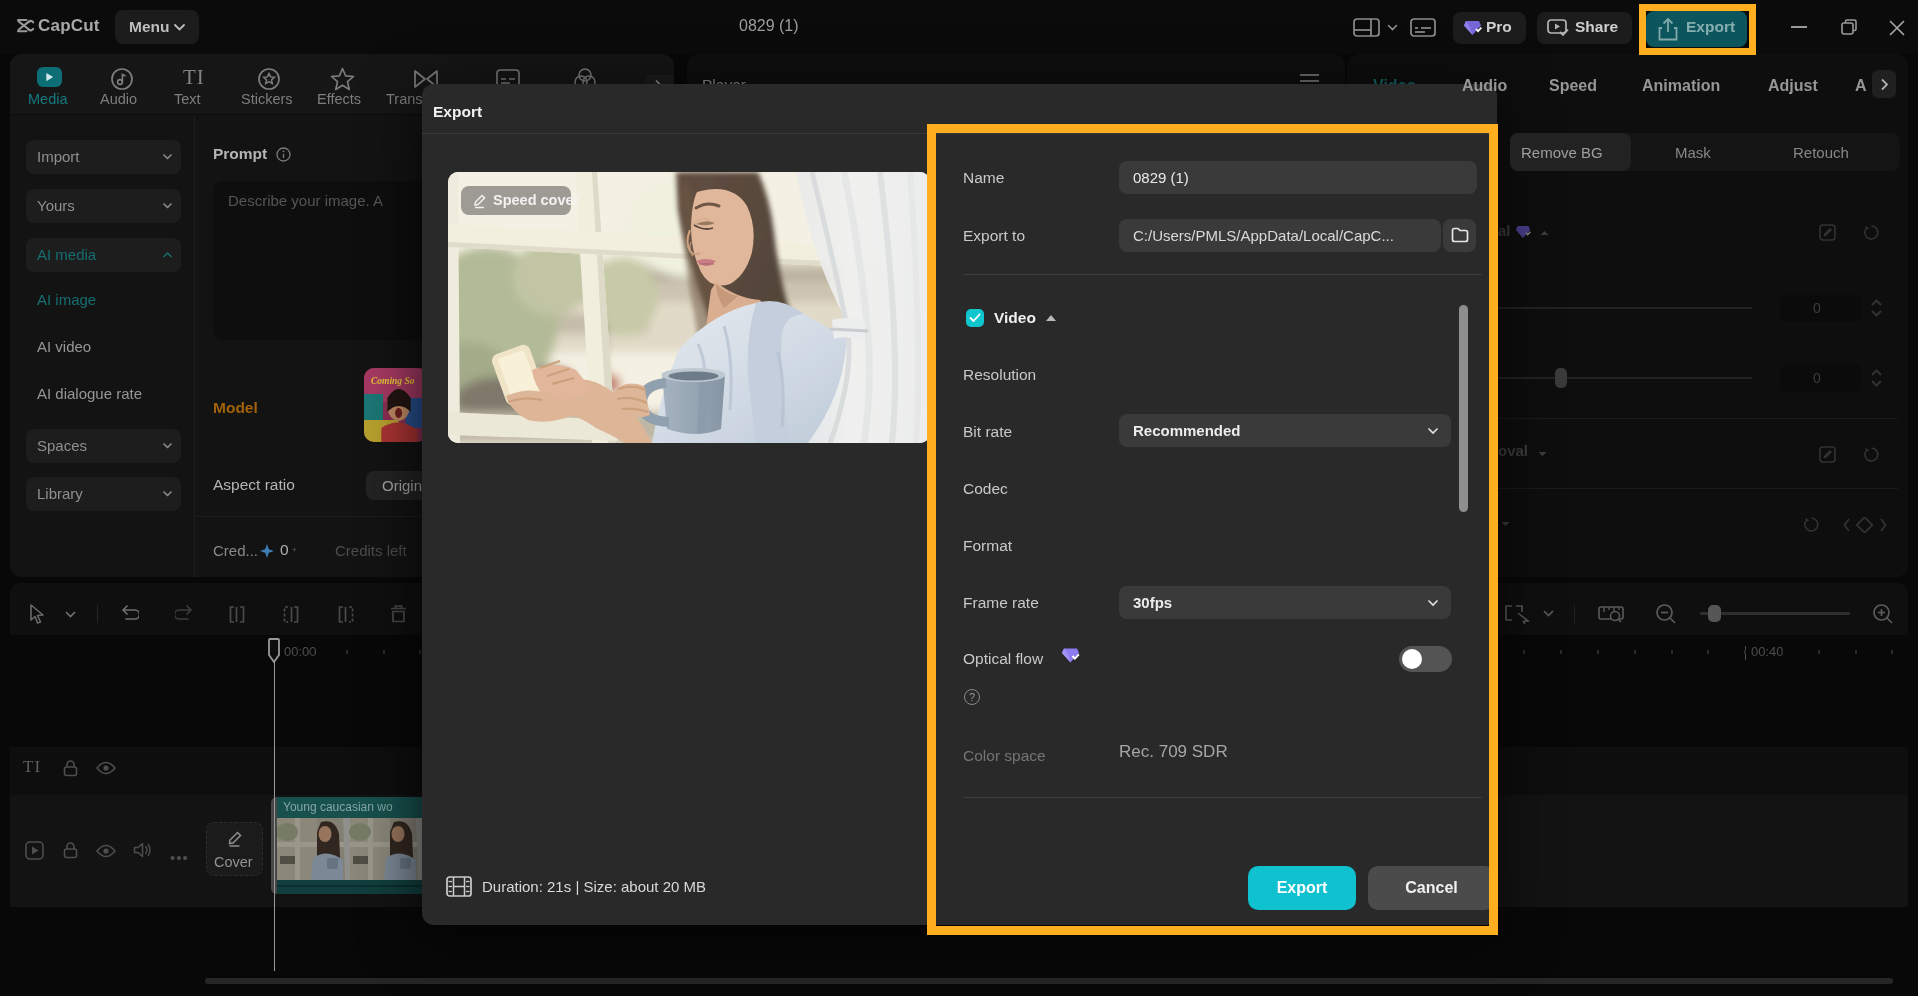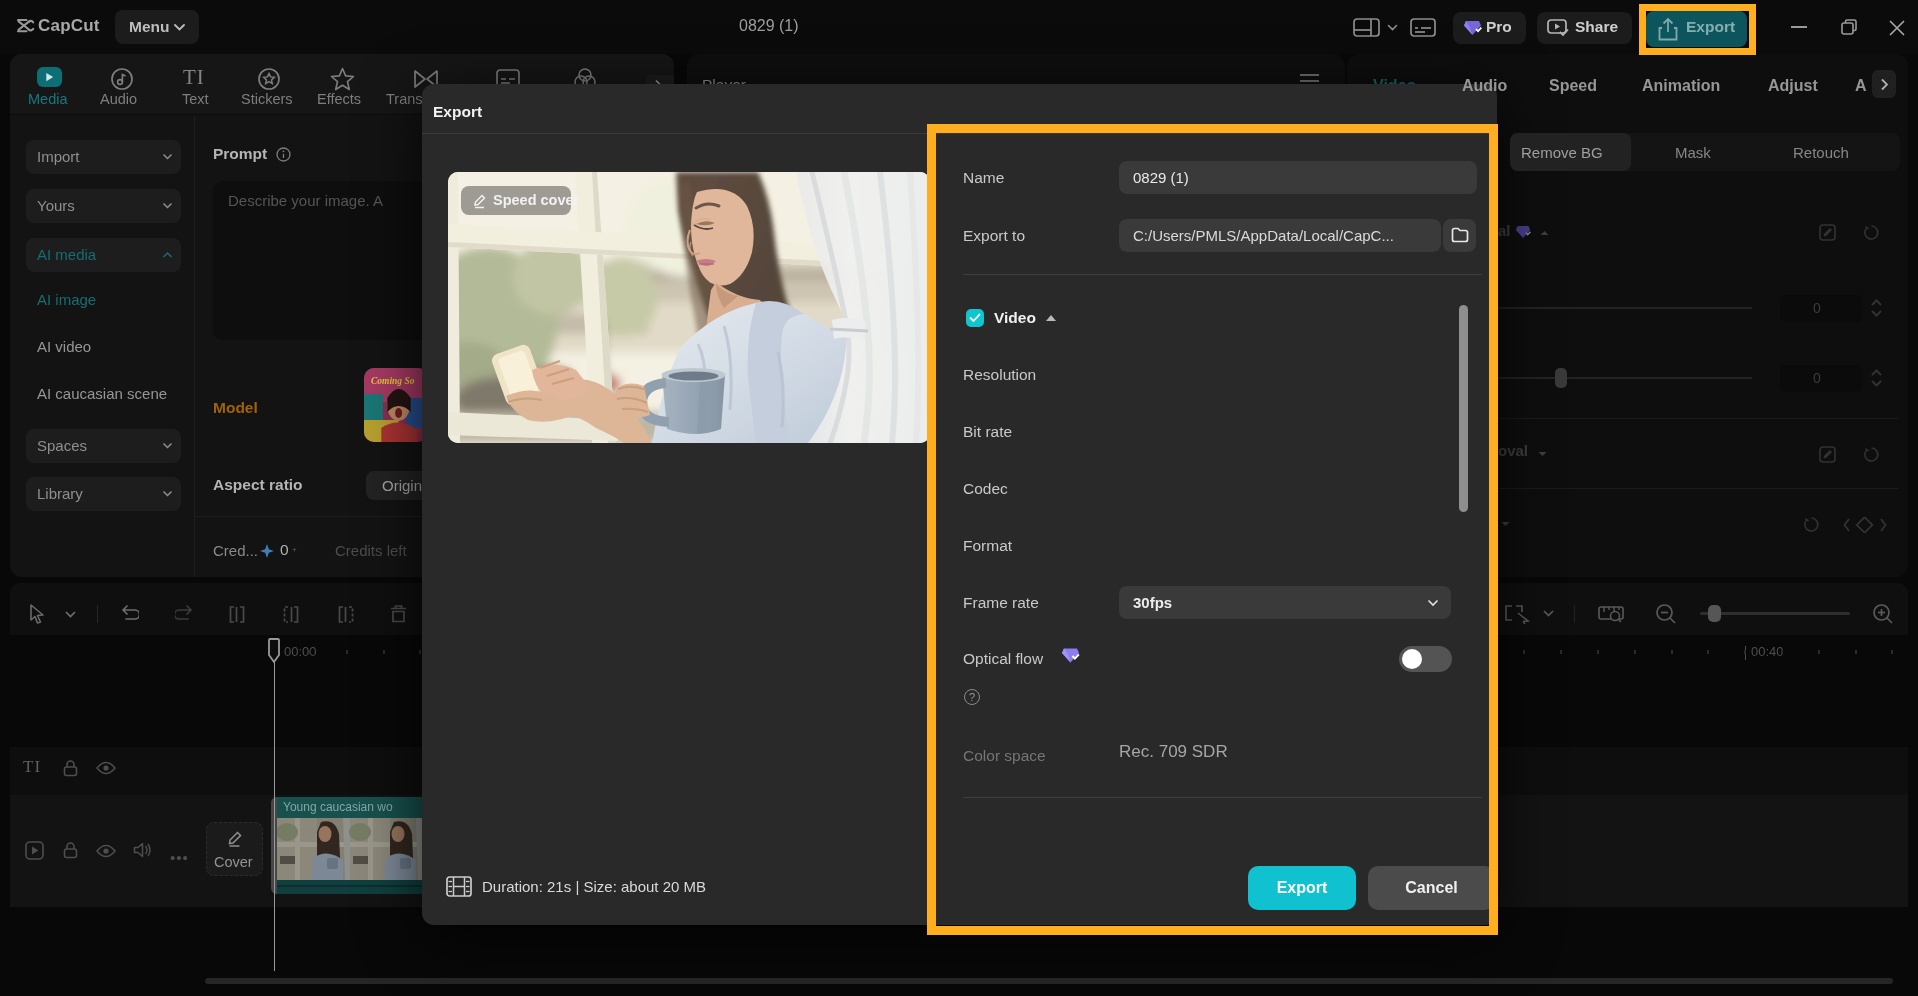--- a/index.html
+++ b/index.html
@@ -109,21 +109,21 @@
     <div class="abs" style="left:18px;top:37px;color:#157a80;font-size:14.5px">Media</div>
 
     <svg class="abs" style="left:100px;top:13px" width="24" height="24" viewBox="0 0 24 24">
       <circle cx="12" cy="12" r="10" fill="none" stroke="#7e7e7e" stroke-width="1.7"></circle>
       <circle cx="10" cy="15" r="2.4" fill="none" stroke="#7e7e7e" stroke-width="1.6"></circle>
       <path d="M12.4 15 L12.4 7.5 L15.5 9" stroke="#7e7e7e" stroke-width="1.6" fill="none"></path>
     </svg>
     <div class="abs" style="left:90px;top:37px;color:#7e7e7e;font-size:14.5px">Audio</div>
 
     <div class="abs" style="left:173px;top:11px;color:#838383;font-size:21px;font-family:'Liberation Serif',serif;letter-spacing:1px">TI</div>
-    <div class="abs" style="left:172px;top:37px;color:#7e7e7e;font-size:14.5px">Text</div>
+    <div class="abs" style="left:164px;top:37px;color:#7e7e7e;font-size:14.5px">Text</div>
 
     <svg class="abs" style="left:247px;top:13px" width="24" height="24" viewBox="0 0 24 24">
       <circle cx="12" cy="12" r="10" fill="none" stroke="#7e7e7e" stroke-width="1.7"></circle>
       <path d="M12 6.5 l1.6 3.4 l3.7 0.4 l-2.8 2.6 l0.8 3.7 l-3.3 -1.9 l-3.3 1.9 l0.8 -3.7 l-2.8 -2.6 l3.7 -0.4 Z" fill="none" stroke="#7e7e7e" stroke-width="1.5"></path>
     </svg>
     <div class="abs" style="left:231px;top:37px;color:#7e7e7e;font-size:14.5px">Stickers</div>
 
     <svg class="abs" style="left:320px;top:13px" width="25" height="24" viewBox="0 0 25 24">
       <path d="M12.5 1.5 L15.6 8.9 L23.5 9.5 L17.5 14.7 L19.3 22.5 L12.5 18.3 L5.7 22.5 L7.5 14.7 L1.5 9.5 L9.4 8.9 Z" fill="none" stroke="#7e7e7e" stroke-width="1.6" stroke-linejoin="round"></path>
     </svg>
@@ -163,21 +163,21 @@
     <svg class="abs" style="left:152px;top:148px" width="11" height="8" viewBox="0 0 11 8">
         <path d="M1.5 1.5 L5.5 5.5 L9.5 1.5" stroke="#8f8f8f" stroke-width="1.5" fill="none"></path>
       </svg>
     <div class="abs" style="left:16px;top:184px;width:155px;height:34px;background:#1d1d1d;border-radius:8px"></div>
     <div class="abs" style="left:27px;top:192px;color:#156e72;font-size:15px">AI media</div>
     <svg class="abs" style="left:152px;top:197px" width="11" height="8" viewBox="0 0 11 8">
         <path d="M1.5 6 L5.5 2 L9.5 6" stroke="#156e72" stroke-width="1.5" fill="none"></path>
       </svg>
     <div class="abs" style="left:27px;top:237px;color:#156e72;font-size:15px">AI image</div>
     <div class="abs" style="left:27px;top:284px;color:#969696;font-size:15px">AI video</div>
-    <div class="abs" style="left:27px;top:331px;color:#969696;font-size:15px">AI caucasian scene</div>
+    <div class="abs" style="left:27px;top:331px;color:#969696;font-size:15px">AI dialogue rate</div>
     <div class="abs" style="left:16px;top:375px;width:155px;height:34px;background:#1d1d1d;border-radius:8px"></div>
     <div class="abs" style="left:27px;top:383px;color:#8f8f8f;font-size:15px">Spaces</div>
     <svg class="abs" style="left:152px;top:388px" width="11" height="8" viewBox="0 0 11 8">
         <path d="M1.5 1.5 L5.5 5.5 L9.5 1.5" stroke="#8f8f8f" stroke-width="1.5" fill="none"></path>
       </svg>
     <div class="abs" style="left:16px;top:423px;width:155px;height:34px;background:#1d1d1d;border-radius:8px"></div>
     <div class="abs" style="left:27px;top:431px;color:#8f8f8f;font-size:15px">Library</div>
     <svg class="abs" style="left:152px;top:436px" width="11" height="8" viewBox="0 0 11 8">
         <path d="M1.5 1.5 L5.5 5.5 L9.5 1.5" stroke="#8f8f8f" stroke-width="1.5" fill="none"></path>
       </svg>
@@ -199,21 +199,21 @@
       <rect x="0" y="0" width="74" height="34" fill="#a63a63"></rect>
       <rect x="0" y="26" width="22" height="30" fill="#1b7776"></rect>
       <rect x="0" y="52" width="40" height="22" fill="#b7a12e"></rect>
       <rect x="48" y="30" width="26" height="30" fill="#27508f"></rect>
       <ellipse cx="40" cy="38" rx="13" ry="15" fill="#c08a64"></ellipse>
       <path d="M27 30 Q40 12 54 30 L54 44 Q48 38 40 38 Q33 38 27 44 Z" fill="#231512"></path>
       <ellipse cx="40" cy="45" rx="4" ry="5" fill="#6e1f1f"></ellipse>
       <path d="M20 60 Q40 48 62 62 L62 74 L20 74 Z" fill="#a33"></path>
       <text x="8" y="16" font-size="11" fill="#e8c83a" font-style="italic" font-weight="bold" font-family="Liberation Serif, serif">Coming So</text>
     </svg>
-    <div class="abs" style="left:203px;top:422px;color:#b5b5b5;font-size:15.5px;font-weight:bold">Aspect ratio</div>
+    <div class="abs" style="left:203px;top:422px;color:#b5b5b5;font-size:15.5px;font-weight:normal">Aspect ratio</div>
     <div class="abs" style="left:356px;top:417px;width:86px;height:29px;background:#232323;border-radius:8px"></div>
     <div class="abs" style="left:372px;top:423px;color:#a5a5a5;font-size:15px">Origin</div>
 
     <div class="abs" style="left:185px;top:462px;width:479px;height:1px;background:#1d1d1d"></div>
     <div class="abs" style="left:203px;top:488px;color:#8a8a8a;font-size:15px">Cred...</div>
     <svg class="abs" style="left:250px;top:490px" width="14" height="14" viewBox="0 0 14 14">
         <path d="M7 0 L8.8 5.2 L14 7 L8.8 8.8 L7 14 L5.2 8.8 L0 7 L5.2 5.2 Z" fill="#3e7fb5"></path>
       </svg>
     <div class="abs" style="left:270px;top:487px;color:#b0b0b0;font-size:15.5px">0</div>
     <div class="abs" style="left:282px;top:489px;color:#4f4f4f;font-size:14px">⁺</div>
@@ -598,20 +598,23 @@
     <svg class="abs" style="left:547px;top:229px" width="12" height="10" viewBox="0 0 12 10">
         <path d="M1.5 5 L4.5 8 L10.5 1.5" stroke="#fff" stroke-width="1.8" fill="none" stroke-linecap="round"></path>
       </svg>
     <div class="abs" style="left:572px;top:225px;color:#f0f0f0;font-size:15.5px;font-weight:bold">Video</div>
     <svg class="abs" style="left:623px;top:230px" width="12" height="8" viewBox="0 0 12 8">
         <path d="M6 1 L11 7 L1 7 Z" fill="#b9b9b9"></path>
       </svg>
 
     <div class="lbl" style="top:282px">Resolution</div>
     <div class="lbl" style="top:339px">Bit rate</div>
+    <div class="drop" style="top:330px">Recommended<svg class="chev" viewBox="0 0 10 10">
+          <path d="M1 3 L5 7 L9 3" stroke="#e0e0e0" stroke-width="1.7" fill="none" stroke-linecap="round"></path>
+        </svg></div>
     <div class="lbl" style="top:396px">Codec</div>
     <div class="lbl" style="top:453px">Format</div>
     <div class="lbl" style="top:510px">Frame rate</div>
     <div class="drop" style="top:502px">30fps<svg class="chev" viewBox="0 0 10 10">
           <path d="M1 3 L5 7 L9 3" stroke="#e0e0e0" stroke-width="1.7" fill="none" stroke-linecap="round"></path>
         </svg></div>
 
     <div class="lbl" style="top:566px">Optical flow</div>
     <svg class="abs" style="left:639px;top:563px" width="19" height="17" viewBox="0 0 19 16">
       <path d="M3 1 L16 1 L18 5.5 L9.5 15 L1 5.5 Z" fill="#8b7cf0"></path>

